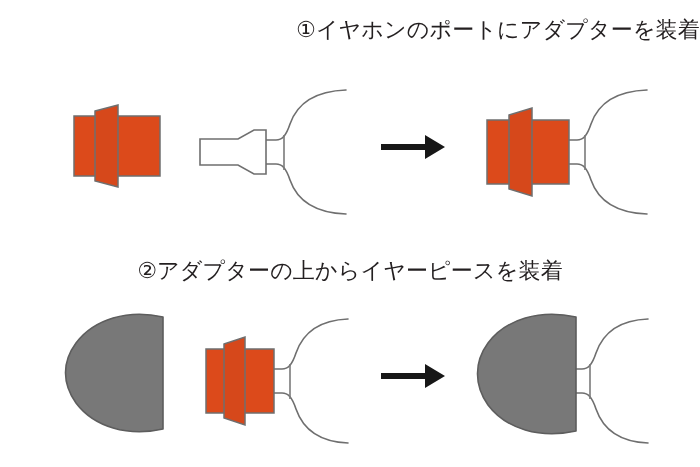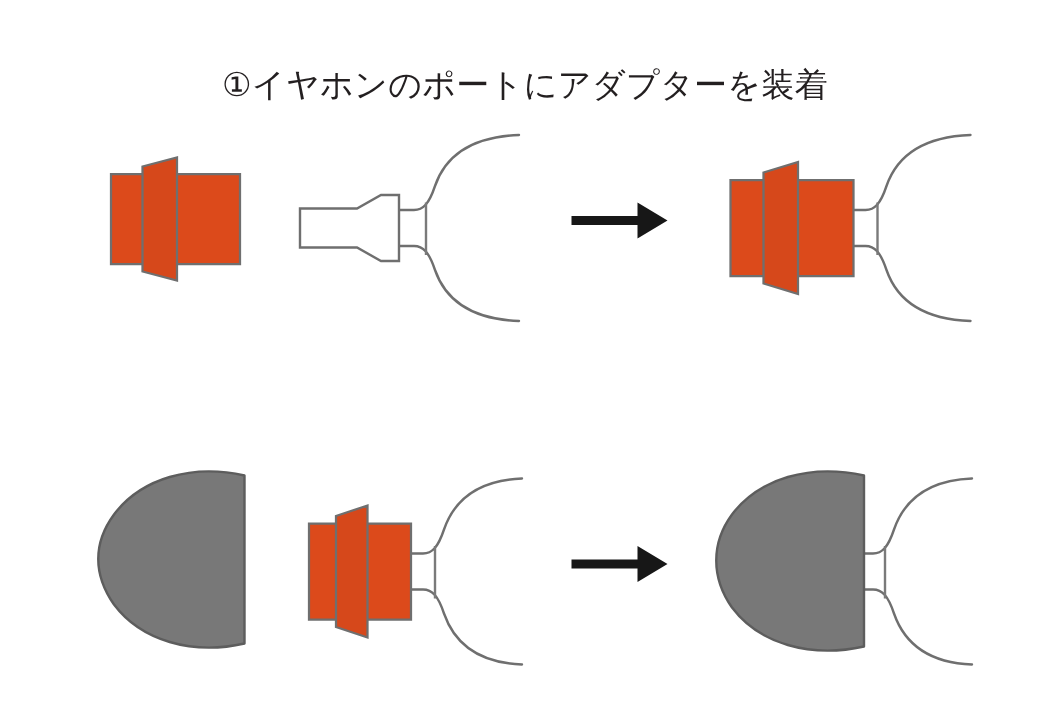--- a/index.html
+++ b/index.html
@@ -35,21 +35,21 @@
     width: 700px;
     text-align: center;
     font-size: 22px;
     line-height: 28px;
     letter-spacing: 0.2px;
     font-weight: 400;
     color: #231f20;
     white-space: nowrap;
     font-family: "DejaVu Sans", "Liberation Sans", sans-serif;
   }
-  .step-1 .step-title { top: 44px; }
+  .step-1 .step-title { top: 16px; text-align: right; }
   .step-2 .step-title { top: 24px; }
 
   .figure-row {
     position: absolute;
     left: 0;
     width: 700px;
   }
   .step-1 .figure-row { top: 72px; height: 160px; }
   .step-2 .figure-row { top: 68px; height: 166px; }
 
@@ -141,20 +141,21 @@
         <path class="adapter-body" fill="#DC4A1B" d="M14 46 L96 46 L96 110 L14 110 Z"></path>
         <path class="adapter-body" fill="#D6481B" d="M36 41 L59 34 L59 122 L36 115 Z"></path>
         <line class="detail-line" x1="112" y1="61" x2="112" y2="96"></line>
       </svg>
 
     </div>
   </section>
 
   <section class="step step-2">
 
+    <div class="step-title">②アダプターの上からイヤーピースを装着</div>
 
     <div class="figure-row">
 
       <svg class="fig" style="left:58px; top:6px;" width="120" height="126" viewBox="0 0 120 126">
         <path class="eartip-body" fill="#787878" d="M105 10
                  C 70 2, 36 12, 18 36
                  C 4 55, 4 76, 18 96
                  C 36 120, 70 130, 105 122
                  Z"></path>
       </svg>

